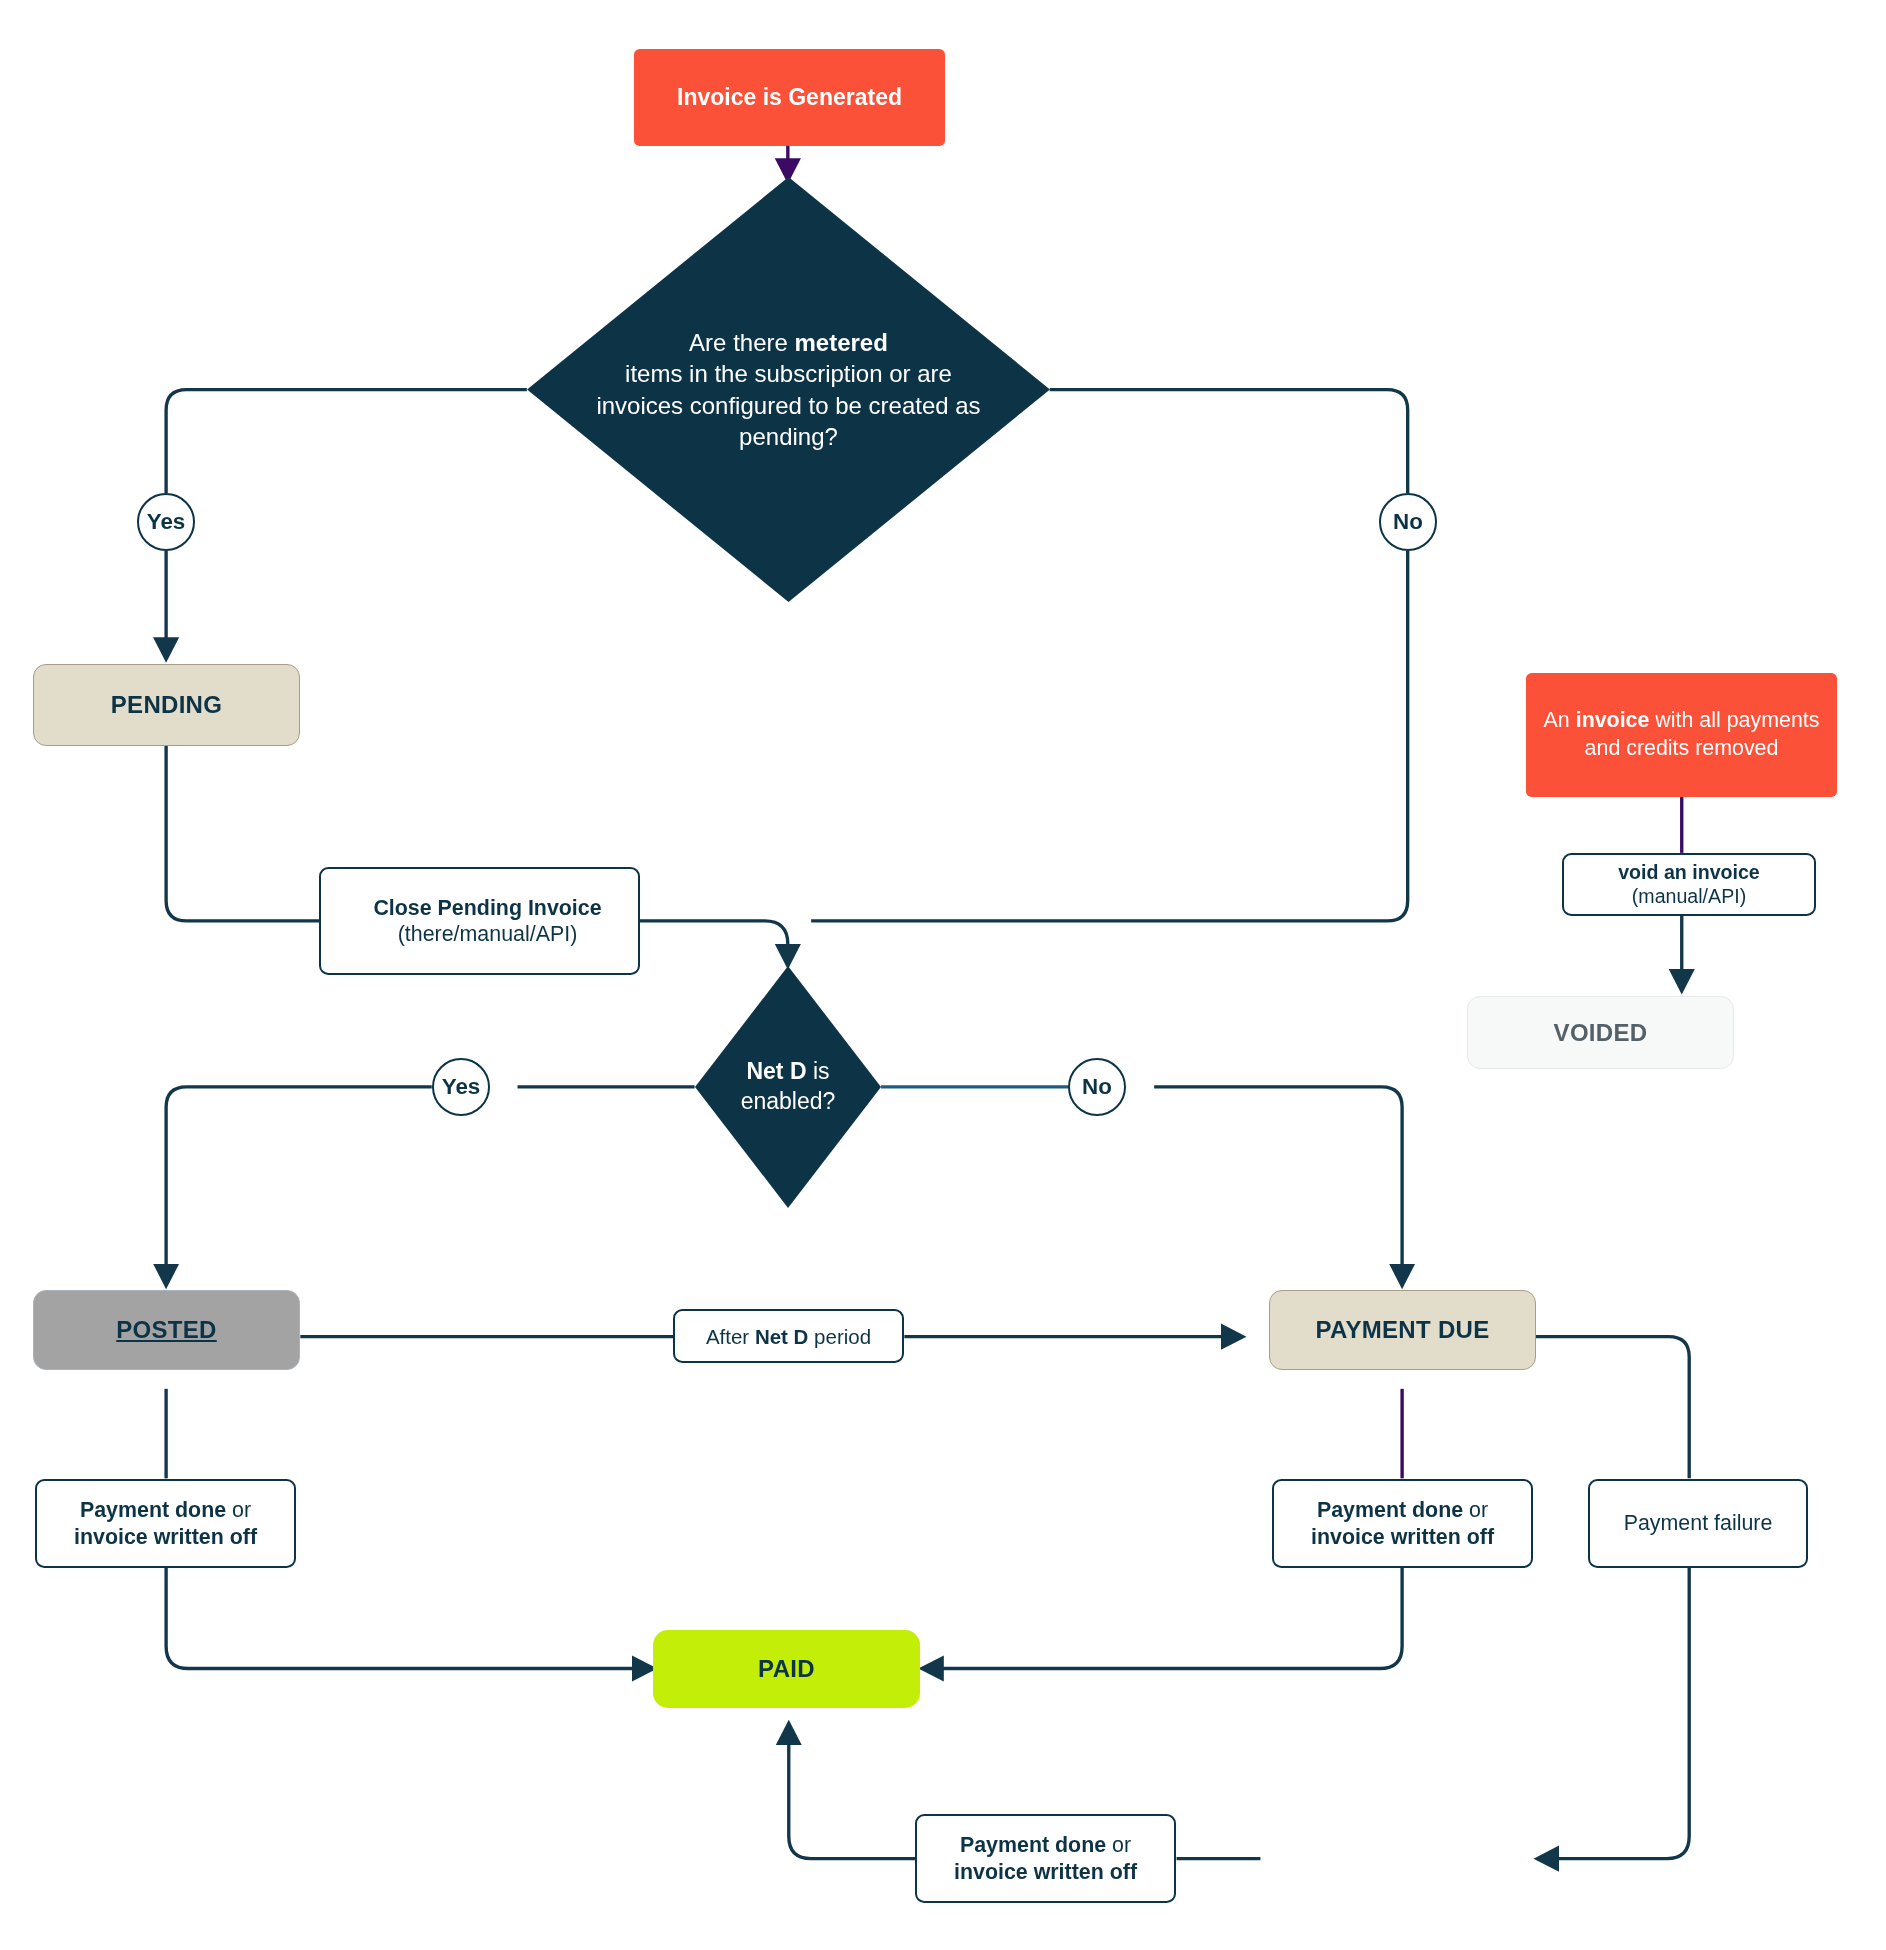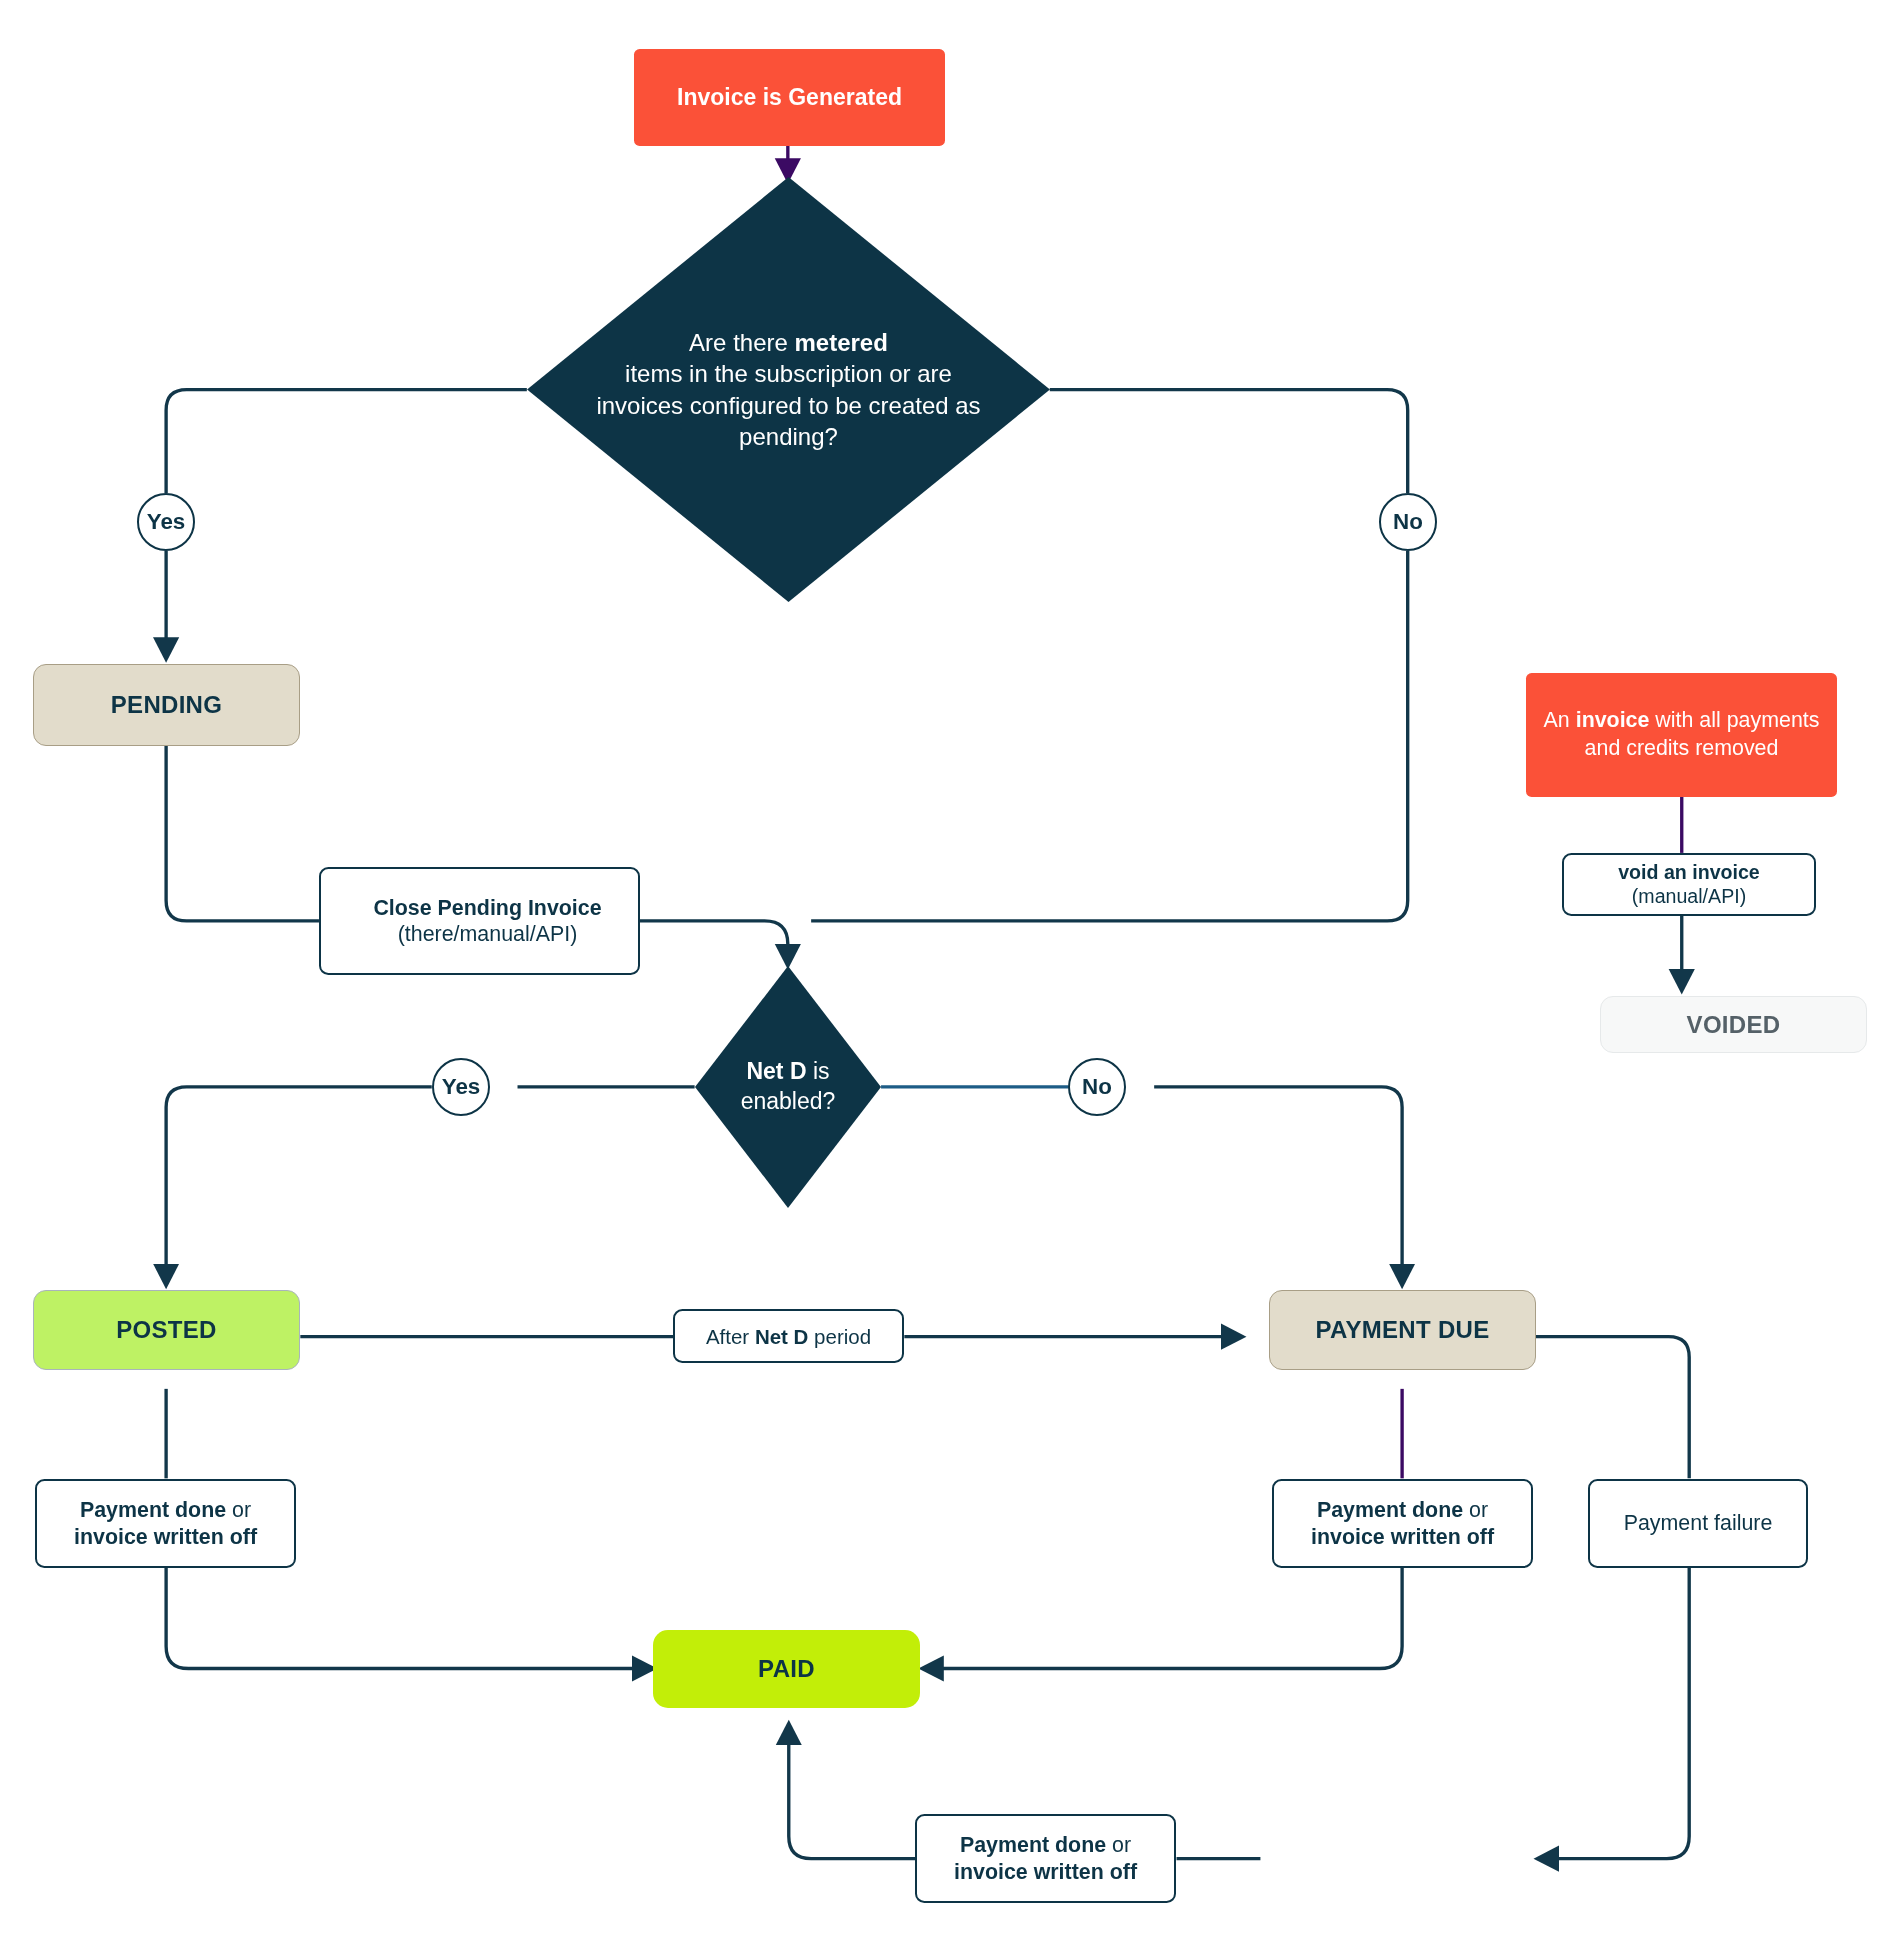--- a/index.html
+++ b/index.html
@@ -5,21 +5,21 @@
   html,body{margin:0;padding:0;background:#ffffff;}
   body{font-family:"Liberation Sans", sans-serif;}
   #stage{position:relative;width:1887px;height:1950px;background:#ffffff;overflow:hidden;}
   #wires{position:absolute;left:0;top:0;width:1887px;height:1950px;}
   .node{position:absolute;box-sizing:border-box;display:flex;align-items:center;justify-content:center;text-align:center;}
   .rrect{border-radius:13px;}
   .state{font-weight:bold;letter-spacing:0.3px;}
   .terminal{background:#FB5138;color:#ffffff;border-radius:5.6px;margin-top:14px;}
   .terminal .t-strong{font-weight:bold;}
   .beige{background:#E2DCCB;border:1.9px solid #A89E86;color:#0D3446;}
-  .gray{background:#bef264;border:1.9px solid #A9B4BC;color:#0D3446;}
+  .gray{background:#a3a3a3;border:1.9px solid #A9B4BC;color:#0D3446;text-decoration:underline;}
   .lime{background:#C2EE08;color:#0D3446;border:none;}
   .voided{background:#F7F8F8;border:1.9px solid #E6E9EA;color:#556168;}
   .edgebox{background:#ffffff;border:2.3px solid #0D3446;color:#0D3446;border-radius:9.3px;line-height:1.22;}
   .edgebox b{font-weight:bold;}
   .circle{background:#ffffff;border:2.8px solid #0D3446;border-radius:50%;color:#0D3446;font-weight:bold;}
   .diamond-wrap{position:absolute;}
   .diamond-txt{position:absolute;left:0;top:0;width:100%;height:100%;display:flex;align-items:center;justify-content:center;text-align:center;color:#ffffff;line-height:1.30;}
   .diamond-txt b{font-weight:bold;text-align:center;}
 </style>
 </head>
@@ -123,21 +123,21 @@
     <div>
       <span>An </span><b class="t-strong">invoice</b><span> with all payments and credits removed</span>
     </div>
   </div>
 
   <div class="node edgebox" style="left:1562px;top:853px;width:254px;height:63px;font-size:19.6px;flex-direction:column;">
     <b>void an invoice</b>
     <span>(manual/API)</span>
   </div>
 
-  <div class="node rrect voided state" style="left:1600px;top:996px;width:267px;height:57px;font-size:24px;">
+  <div class="node rrect voided state" style="left:1467px;top:996px;width:267px;height:73px;font-size:24px;">
     <span>VOIDED</span>
   </div>
 
   <div class="diamond-wrap" style="left:695px;top:966px;width:186px;height:242px;">
     <svg width="186" height="242" viewBox="0 0 200 260">
       <polygon points="100,0 200,130 100,260 0,130" fill="#0D3446"></polygon>
     </svg>
     <div class="diamond-txt" style="font-size:23px;">
       <div>
         <b>Net D</b><span> is</span><br>

